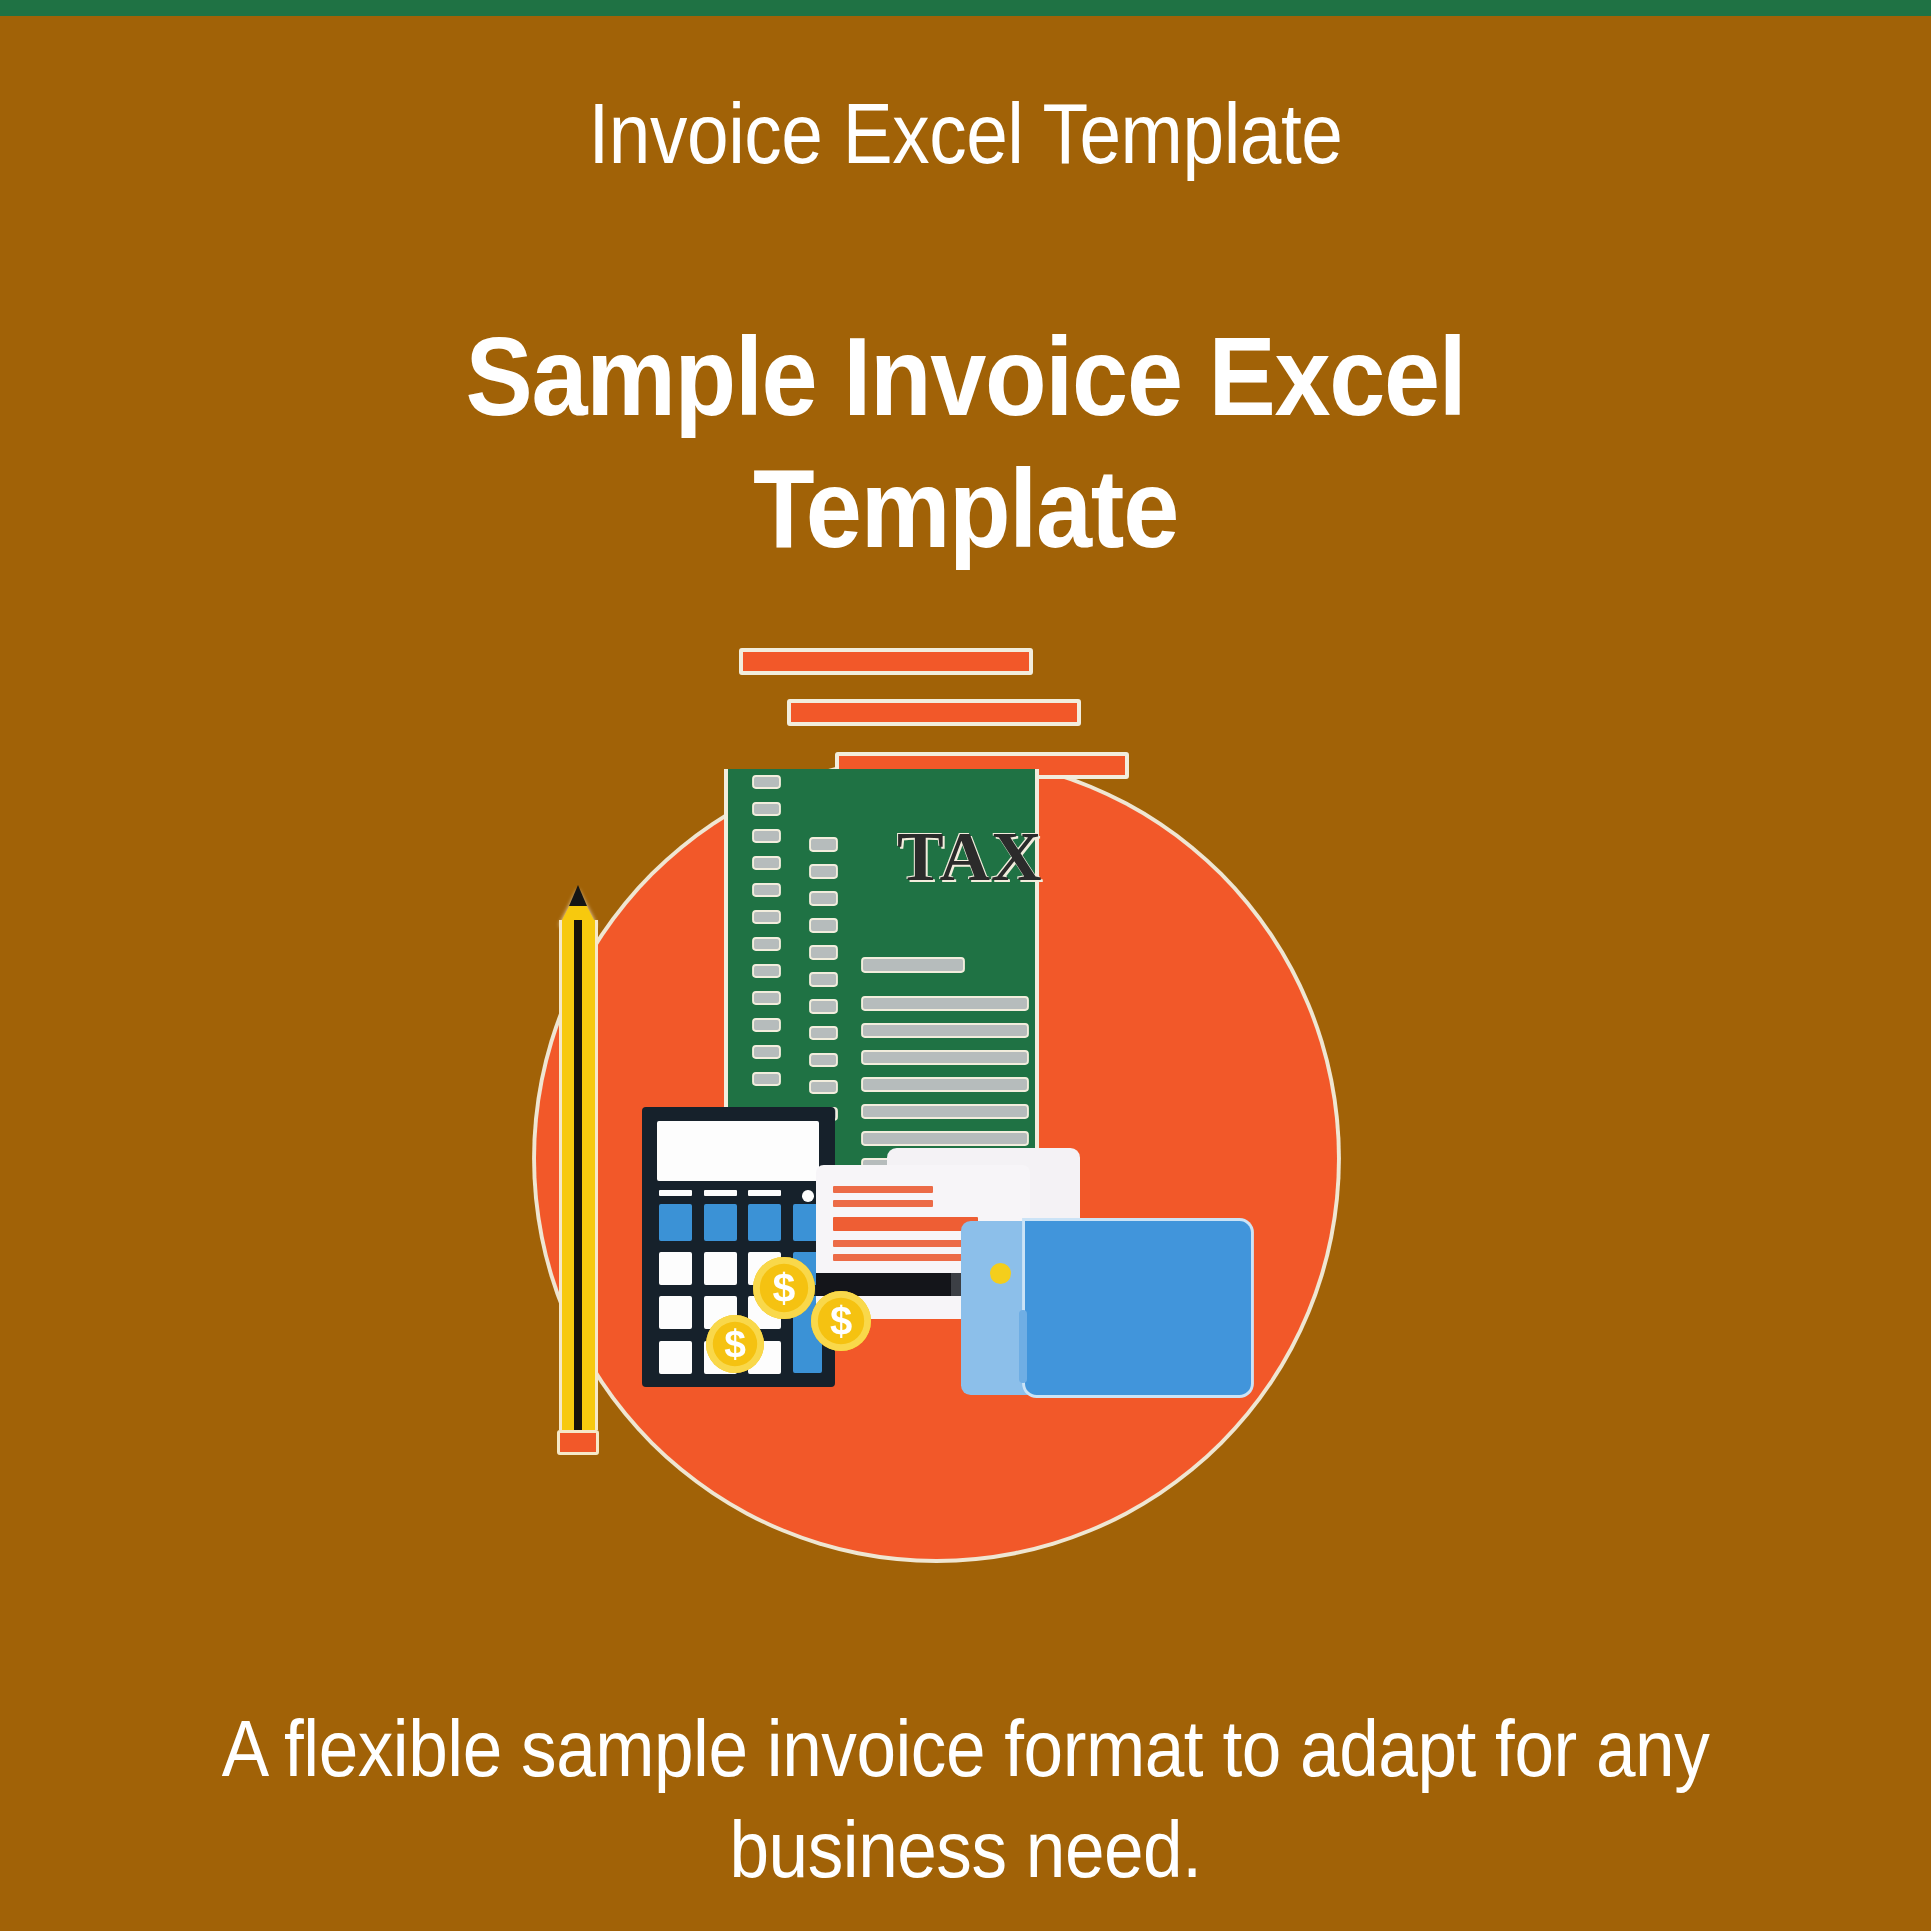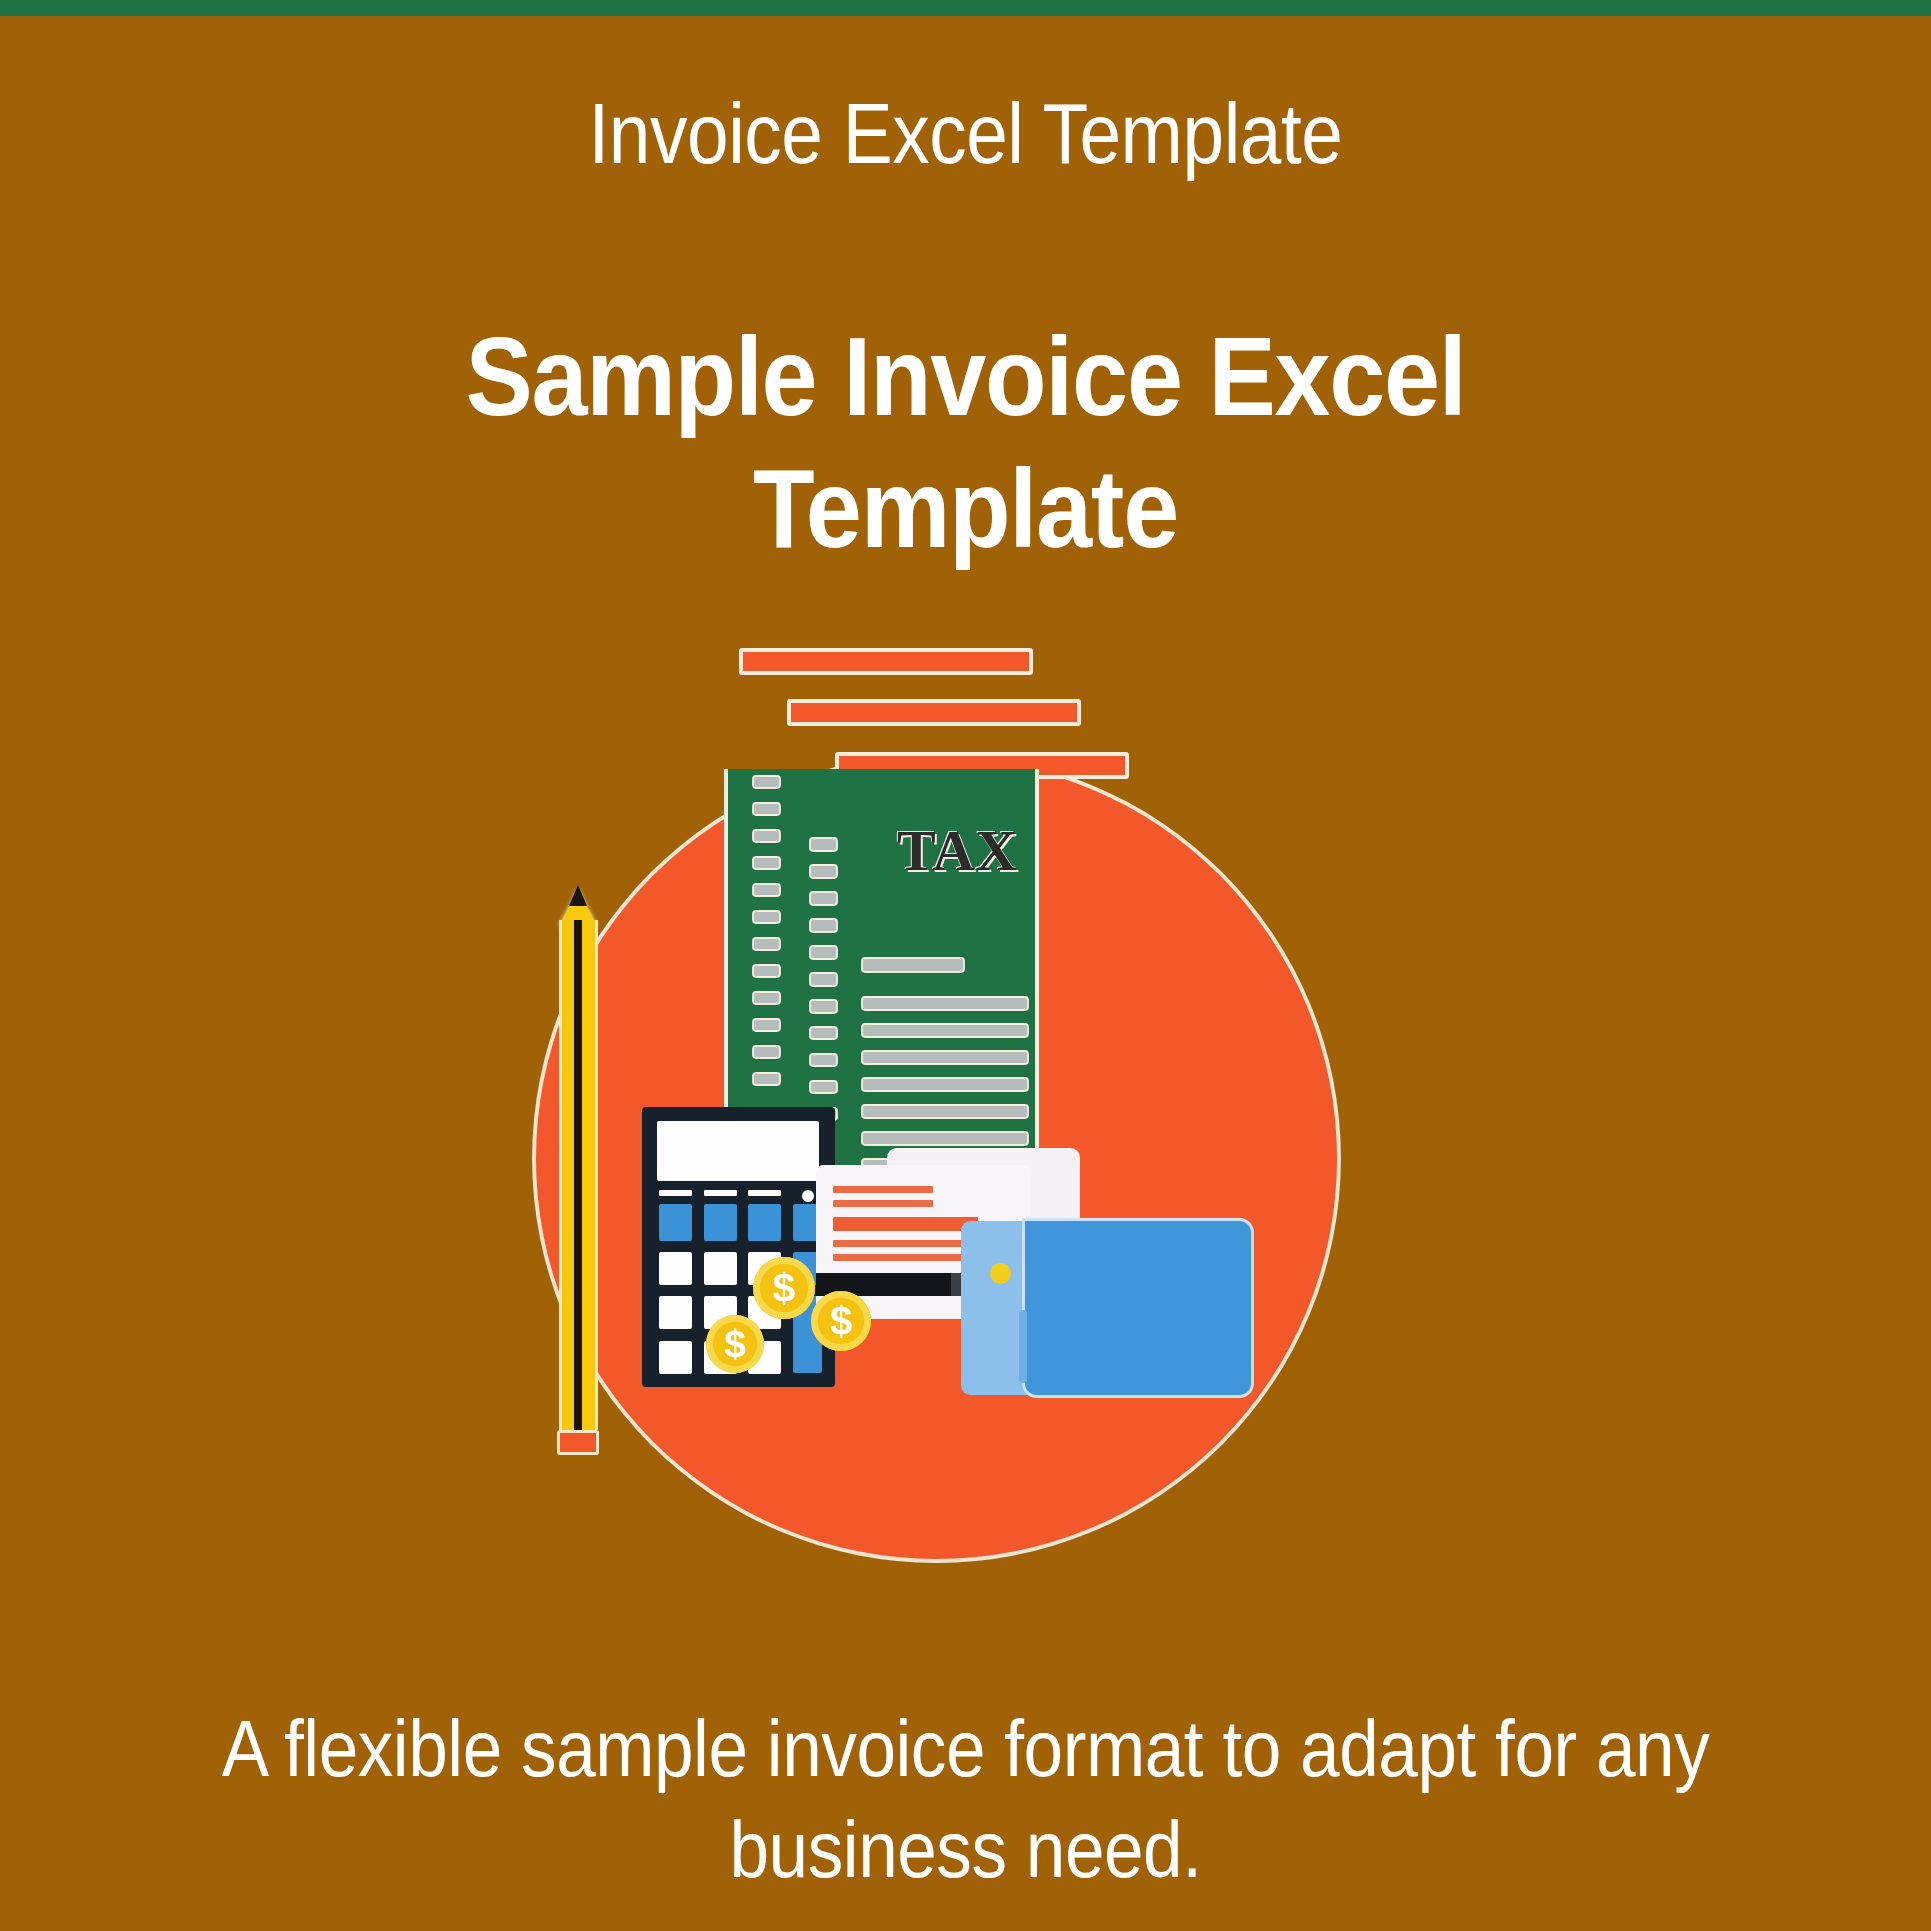--- a/index.html
+++ b/index.html
@@ -108,21 +108,21 @@
     border-right: 4.8px solid #F2EDDD;
     border-left: 4.8px solid #F2EDDD;
   }
   .doc-title {
     position: absolute;
     left: 169px;
     top: 53px;
     color: #2B2B2B;
     font-family: "Liberation Serif", serif;
     font-weight: 700;
-    font-size: 58px;
+    font-size: 70px;
     letter-spacing: 1px;
     text-shadow: 1.9px 1.9px 0 #F2EDDD, -1px -1px 0 #F2EDDD;
     line-height: 1;
   }
   .dash-col { position: absolute; }
   .dash-col .dash {
     width: 25px;
     height: 10.6px;
     background: #B6BCBC;
     border-radius: 1.9px;

